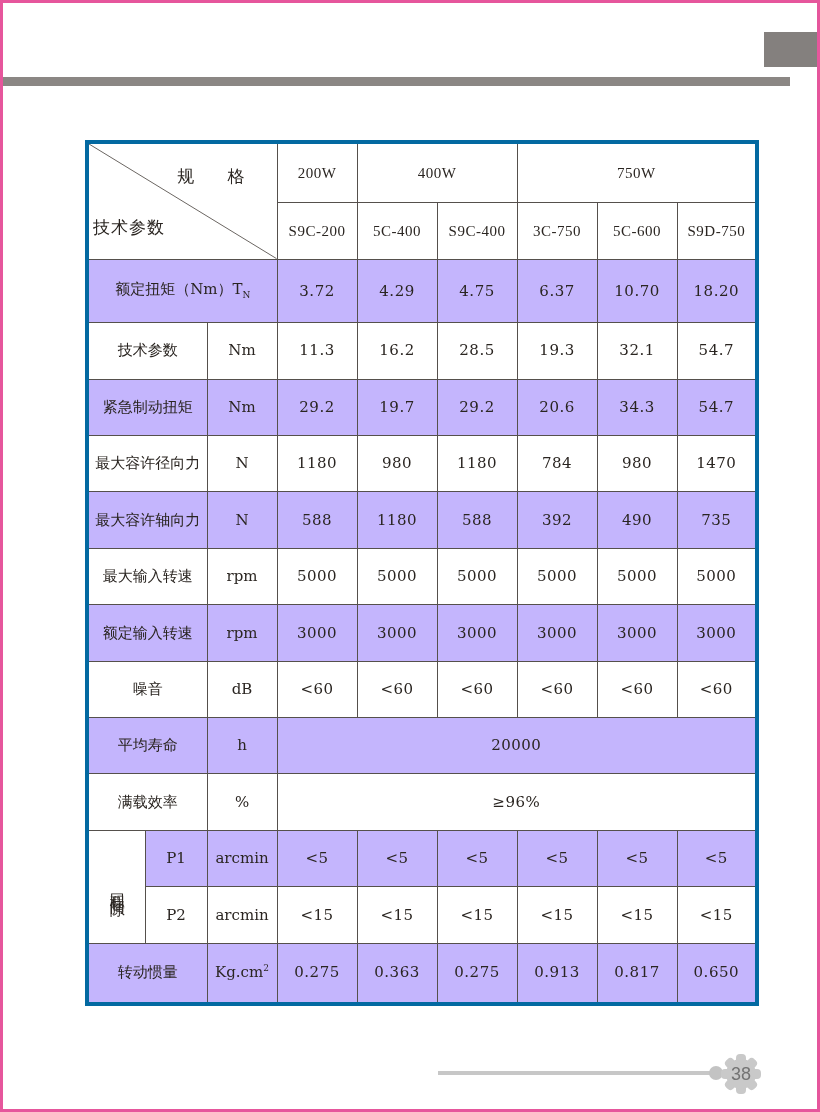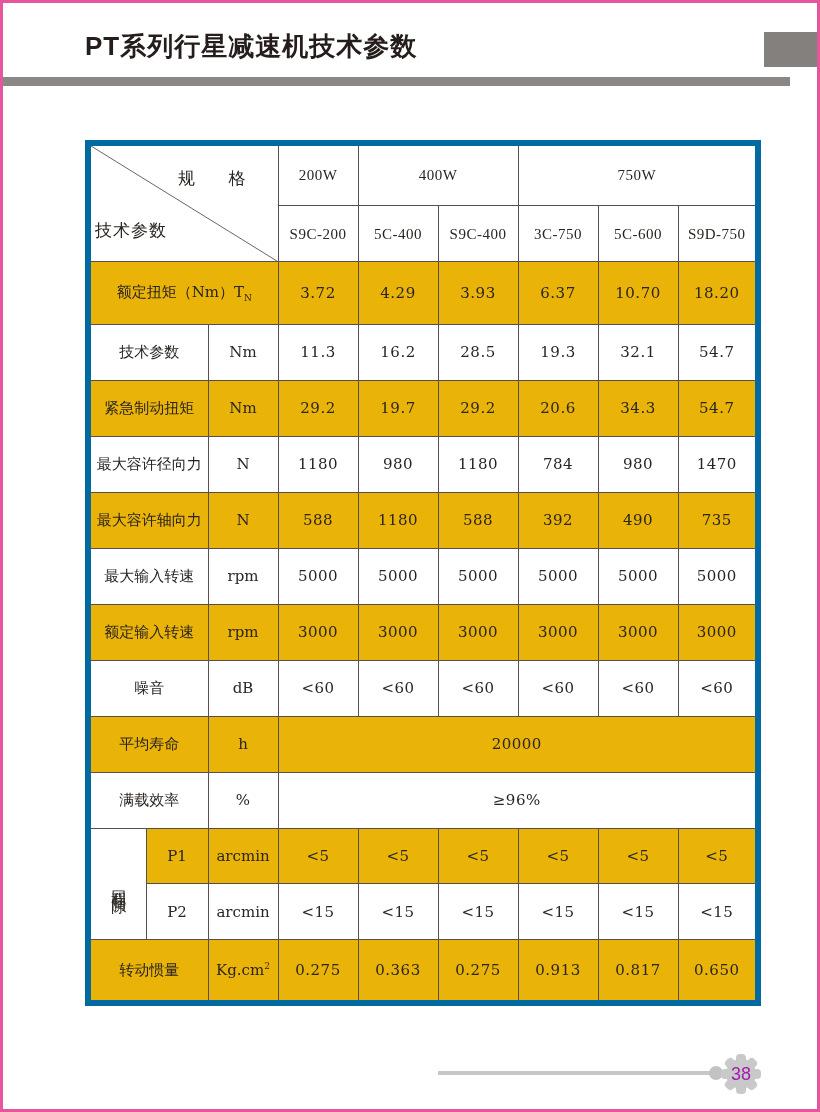--- a/index.html
+++ b/index.html
@@ -37,32 +37,32 @@
     width: 787px; height: 9px;
     background: #8b8784;
   }
   
   table.spec {
     position: absolute;
     left: 82px; top: 137px;
     width: 670px; height: 866px;
     border-collapse: collapse;
     table-layout: fixed;
-    border: 6px solid #0369a1;
+    border: 4px solid #0369a1;
   }
   table.spec td {
     border: 1px solid #55504c;
     text-align: center;
     vertical-align: middle;
     font-size: 15px;
     background: #ffffff;
     padding: 0 2px;
     line-height: 1.25;
   }
-  tr.gray td { background: #eab308; }
+  tr.gray td { background: #c4b5fd; }
   td.white-cell { background: #ffffff !important; }
   td.val { font-size: 15px; letter-spacing: 0.5px; }
   td.model { font-size: 15px; letter-spacing: 0.5px; font-family: Liberation Serif, serif; }
   td.lbl { font-size: 15px; }
   td.unit { font-size: 15px; }
   sub.tn { font-size: 9px; }
   sup.u2 { font-size: 9px; }
   
   td.diag { position: relative; padding: 0; }
   td.diag svg.diag-line { position: absolute; left: 0; top: 0; width: 100%; height: 100%; display: block; }
@@ -97,29 +97,28 @@
   .gear-badge {
     position: absolute;
     left: 716px; top: 1049px;
     width: 44px; height: 44px;
   }
   .gear-badge svg { position: absolute; left: 0; top: 0; width: 44px; height: 44px; }
   .gear-badge .pnum {
     position: absolute; left: 0; top: 0; width: 44px; height: 44px;
     display: flex; align-items: center; justify-content: center;
     font-family: "Liberation Sans", sans-serif;
-    font-size: 18px; color: #a21caf;
+    font-size: 18px; color: #737373;
   }
 </style>
 </head>
 <body>
 
 <div class="page">
 
-  <div class="page-title">PT系列行星减速机技术参数</div>
   <div class="corner-block"></div>
   <div class="rule-bar"></div>
 
   <table class="spec">
     <colgroup>
       <col style="width:58px">
         <col style="width:62px">
         <col style="width:70px">
       <col style="width:80px">
         <col style="width:80px">
@@ -151,21 +150,21 @@
         <td class="model">5C-600</td>
         <td class="model">S9D-750</td>
       </tr>
 
       <tr class="gray">
         <td colspan="3" class="lbl">
           <span>额定扭矩（Nm）T</span><sub class="tn">N</sub>
         </td>
         <td class="val">3.72</td>
         <td class="val">4.29</td>
-        <td class="val">3.93</td>
+        <td class="val">4.75</td>
         <td class="val">6.37</td>
         <td class="val">10.70</td>
         <td class="val">18.20</td>
       </tr>
 
       <tr>
         <td colspan="2" class="lbl">技术参数</td>
         <td class="unit">Nm</td>
         <td class="val">11.3</td>
         <td class="val">16.2</td>

